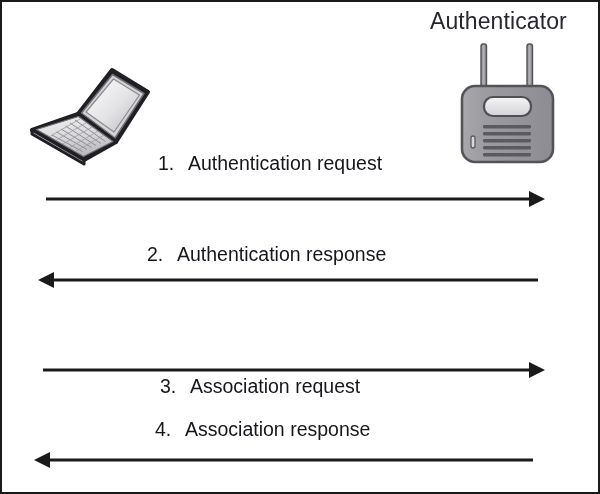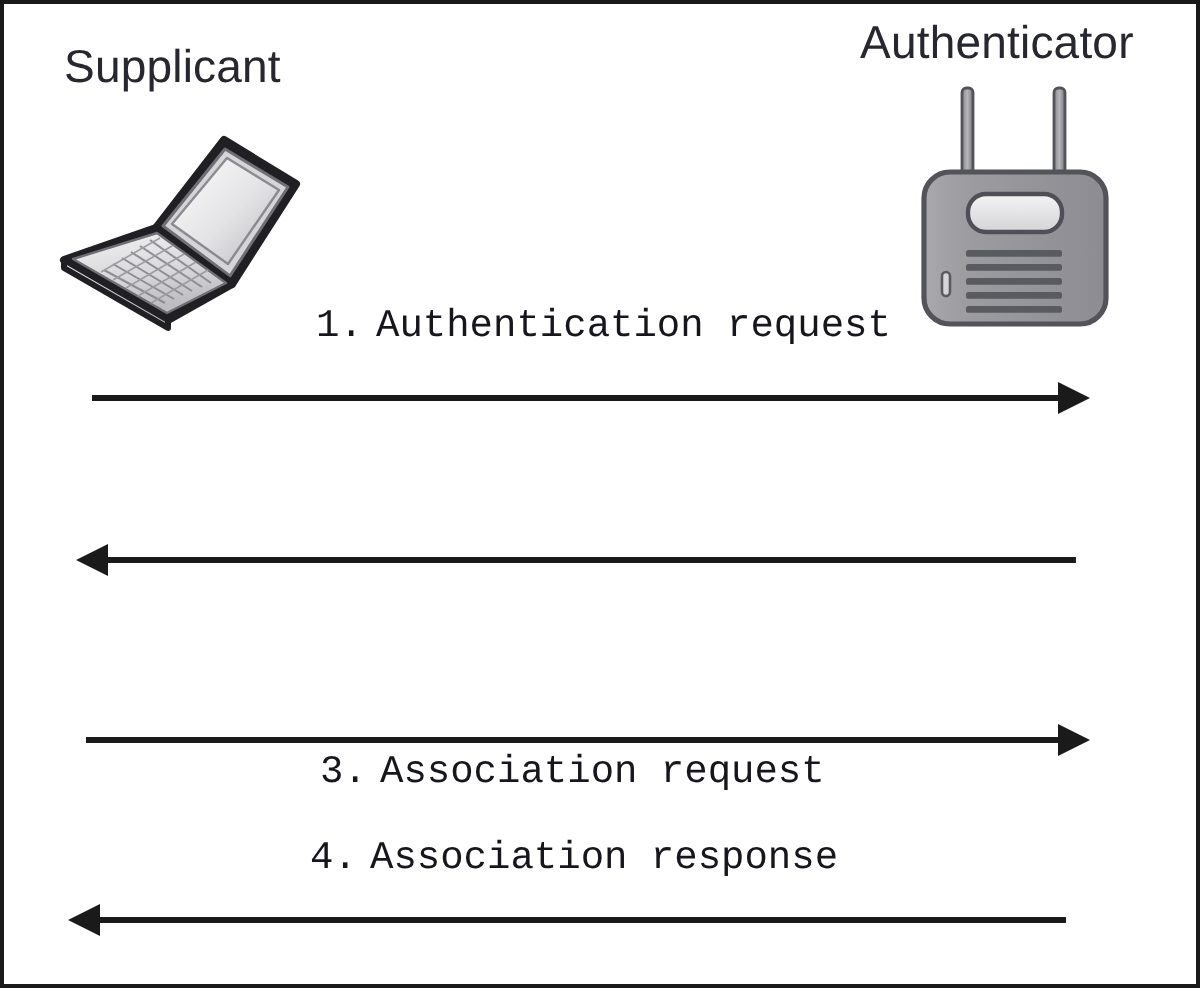--- a/index.html
+++ b/index.html
@@ -34,21 +34,21 @@
   #authenticator-title { left: 428px; top: 6px; text-align: right; }
 
   .node-icon {
     position: absolute;
   }
   #supplicant-icon { left: 18px; top: 52px; width: 140px; height: 115px; }
   #authenticator-icon { left: 452px; top: 38px; width: 120px; height: 125px; }
 
   .msg-label {
     position: absolute;
-    font-family: Liberation Mono, monospace;
+    font-family: Liberation Sans, sans-serif;
     font-size: 19.5px;
     color: #16161c;
     white-space: nowrap;
   }
   .msg-label .num {
     display: inline-block;
     width: 30px;
   }
   .arrow-layer {
     position: absolute;
@@ -57,21 +57,20 @@
     width: 600px;
     height: 494px;
     pointer-events: none;
   }
 </style>
 </head>
 <body>
 
 <div id="diagram-root">
 
-  <div class="node-title" id="supplicant-title">Supplicant</div>
 
   <div class="node-icon" id="supplicant-icon">
     <svg viewBox="0 0 140 115" width="140" height="115" xmlns="http://www.w3.org/2000/svg">
       <defs>
         <linearGradient id="screenGrad" x1="0" y1="0" x2="1" y2="1">
           <stop offset="0%" stop-color="#fdfdfd"></stop>
           <stop offset="55%" stop-color="#e3e3e5"></stop>
           <stop offset="100%" stop-color="#b9b9bd"></stop>
         </linearGradient>
         <linearGradient id="baseGrad" x1="0" y1="0" x2="0.3" y2="1">
@@ -151,20 +150,23 @@
       </g>
 
       <rect x="17" y="96" width="4" height="12" rx="2" fill="#d6d6da" stroke="#5a5a61" stroke-width="1.3"></rect>
     </svg>
   </div>
 
   <div class="msg-label" style="left:156px; top:150px;">
     <span class="num">1.</span><span>Authentication request</span>
   </div>
 
+  <div class="msg-label" style="left:145px; top:241px;">
+    <span class="num">2.</span><span>Authentication response</span>
+  </div>
 
   <div class="msg-label" style="left:158px; top:325px;margin-top:48px;">
     <span class="num">3.</span><span>Association request</span>
   </div>
 
   <div class="msg-label" style="left:153px; top:416px;">
     <span class="num">4.</span><span>Association response</span>
   </div>
 
   <svg class="arrow-layer" viewBox="0 0 600 494" xmlns="http://www.w3.org/2000/svg">

